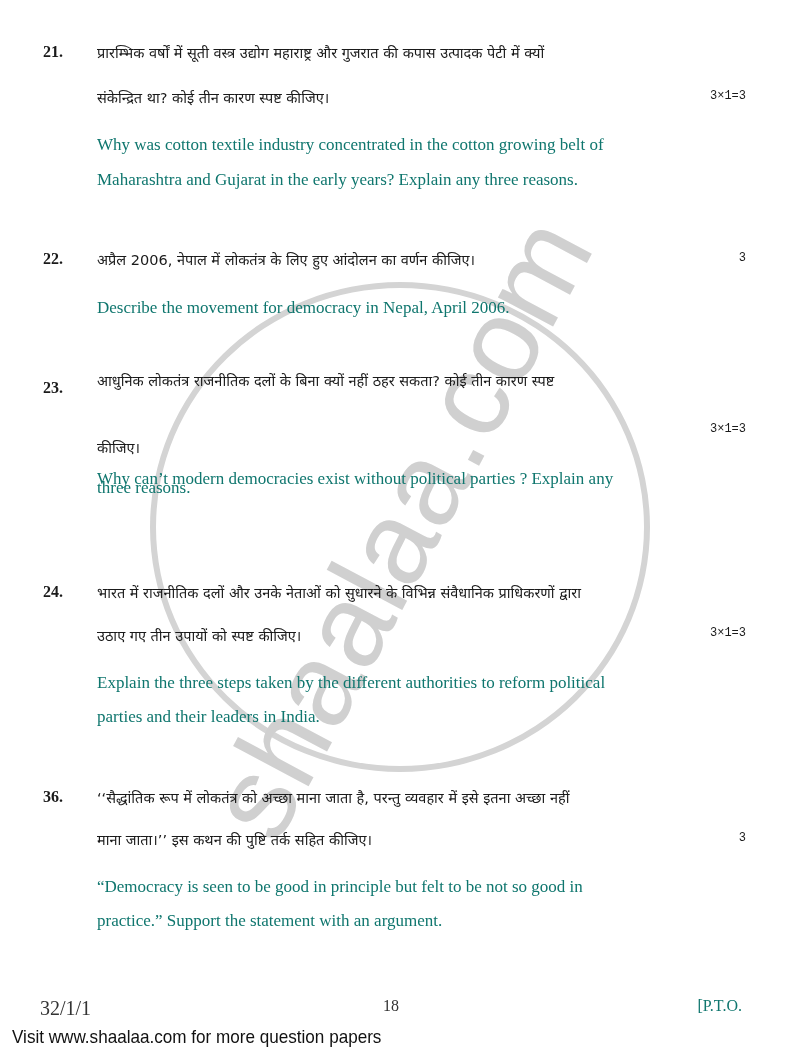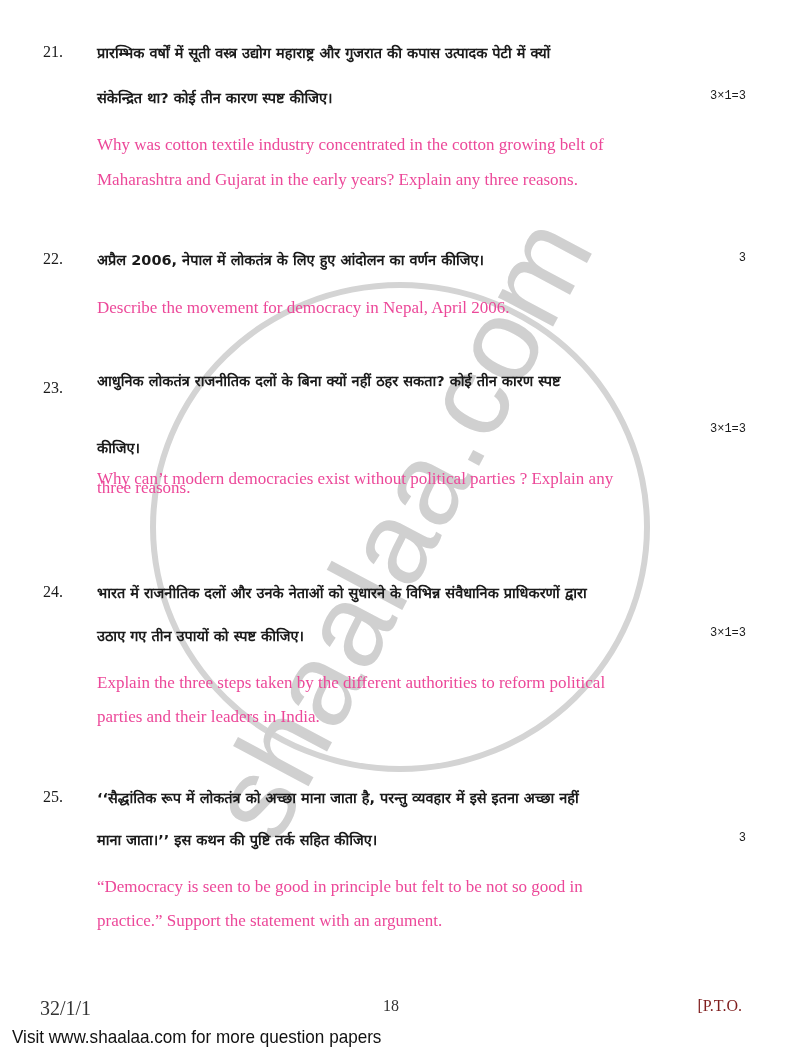--- a/index.html
+++ b/index.html
@@ -15,38 +15,37 @@
     }
     .watermark-text {
       position: absolute; left: 400px; top: 527px;
       transform: translate(-50%, -50%) rotate(-62deg);
       font-family: "Liberation Sans", "DejaVu Sans", sans-serif;
       font-size: 118px; color: #d0d0d0; white-space: nowrap;
       pointer-events: none; z-index: 0; letter-spacing: 1px;
     }
     .q { position: absolute; left: 0; width: 800px; z-index: 1; }
     .qnum {
-      position: absolute; left: 43px; font-weight: normal; font-size: 16px;
+      position: absolute; left: 43px; font-weight: bold; font-size: 16px;
     }
     .hi {
       position: absolute; left: 97px; font-size: 16px;
       font-family: "DejaVu Sans", sans-serif; font-size: 14.5px;
       white-space: nowrap;
-      font-weight: bold;
     }
     .marks {
       position: absolute; right: 54px; font-size: 12px; white-space: nowrap; font-family: Liberation Mono, monospace;
     }
     .en {
       position: absolute; left: 97px; font-size: 17px; white-space: nowrap;
-      color: #ec4899;
+      color: #0f766e;
     }
     .footer-code { position: absolute; left: 40px; top: 997px; font-size: 20px; color: #333; }
     .footer-page { position: absolute; left: 383px; top: 997px; font-size: 16px; color: #333; }
-    .footer-pto { position: absolute; right: 58px; top: 997px; font-size: 16px; color: #7f1d1d; margin-left: 31px; }
+    .footer-pto { position: absolute; right: 58px; top: 997px; font-size: 16px; color: #0f766e; margin-left: 31px; }
     .visit {
       position: absolute; left: 12px; top: 1026px; font-size: 19px;
       font-family: "Liberation Sans", "DejaVu Sans", sans-serif; color: #111;
       transform: scaleX(0.9); transform-origin: left top;
     }
   </style>
 </head>
 <body>
 
 <div class="watermark"></div>
@@ -80,21 +79,21 @@
 <div class="q">
   <div class="qnum" style="top:583px">24.</div>
   <div class="hi" style="top:582px">भारत में राजनीतिक दलों और उनके नेताओं को सुधारने के विभिन्न संवैधानिक प्राधिकरणों द्वारा</div>
   <div class="hi" style="top:625px">उठाए गए तीन उपायों को स्पष्ट कीजिए।</div>
   <div class="marks" style="top:626px">3×1=3</div>
   <div class="en" style="top:673px">Explain the three steps taken by the different authorities to reform political</div>
   <div class="en" style="top:707px">parties and their leaders in India.</div>
 </div>
 
 <div class="q">
-  <div class="qnum" style="top:788px">25.</div>
+  <div class="qnum" style="top:788px">36.</div>
   <div class="hi" style="top:787px">‘‘सैद्धांतिक रूप में लोकतंत्र को अच्छा माना जाता है, परन्तु व्यवहार में इसे इतना अच्छा नहीं</div>
   <div class="hi" style="top:829px">माना जाता।’’ इस कथन की पुष्टि तर्क सहित कीजिए।</div>
   <div class="marks" style="top:831px">3</div>
   <div class="en" style="top:877px">“Democracy is seen to be good in principle but felt to be not so good in</div>
   <div class="en" style="top:911px">practice.” Support the statement with an argument.</div>
 </div>
 
 <div class="footer-code">32/1/1</div>
 <div class="footer-page">18</div>
 <div class="footer-pto">[P.T.O.</div>

